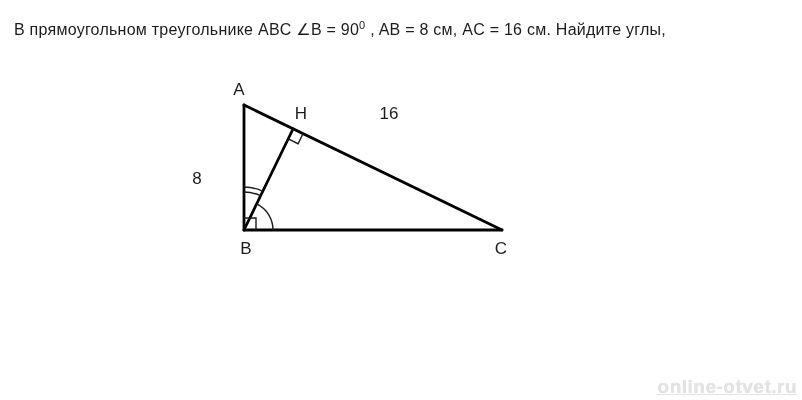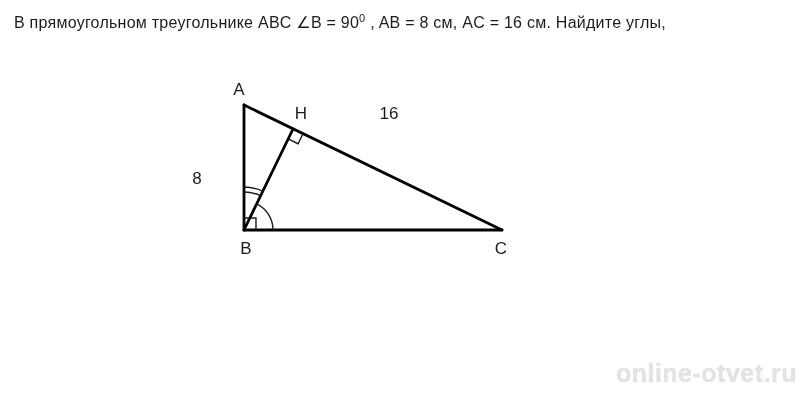--- a/index.html
+++ b/index.html
@@ -10,21 +10,21 @@
   body {
     width: 802px;
     height: 400px;
     position: relative;
     overflow: hidden;
     font-family: "Liberation Sans", sans-serif;
   }
   .problem-text {
     position: absolute;
     left: 14px;
-    top: 13px;
+    top: 20px;
     width: 780px;
     font-size: 16px;
     line-height: 19.5px;
     letter-spacing: 0.25px;
     color: #1c1c1c;
   }
   .problem-text .sup {
     font-size: 11px;
     vertical-align: super;
     line-height: 0;
@@ -46,26 +46,27 @@
     fill: none;
   }
   .diagram-svg text {
     font-family: "Liberation Sans", sans-serif;
     font-size: 17px;
     fill: #1c1c1c;
   }
   .watermark {
     position: absolute;
     right: 5px;
-    bottom: 12px;
-    font-size: 25px;
+    bottom: 2px;
+    font-size: 19px;
     font-weight: 700;
     letter-spacing: 0.5px;
     color: #e3e3e3;
     text-shadow: 0 0 1px #dadada;
+    text-decoration: underline;
   }
 </style>
 </head>
 <body>
 
 <div class="problem-text">
   <span>В прямоугольном треугольнике ABC ∠B = 90</span><span class="sup">0</span><span> , AB = 8 см, AC = 16 см. Найдите углы,</span><br>
 </div>
 
 <svg class="diagram-svg" width="802" height="400" viewBox="0 0 802 400" xmlns="http://www.w3.org/2000/svg">

